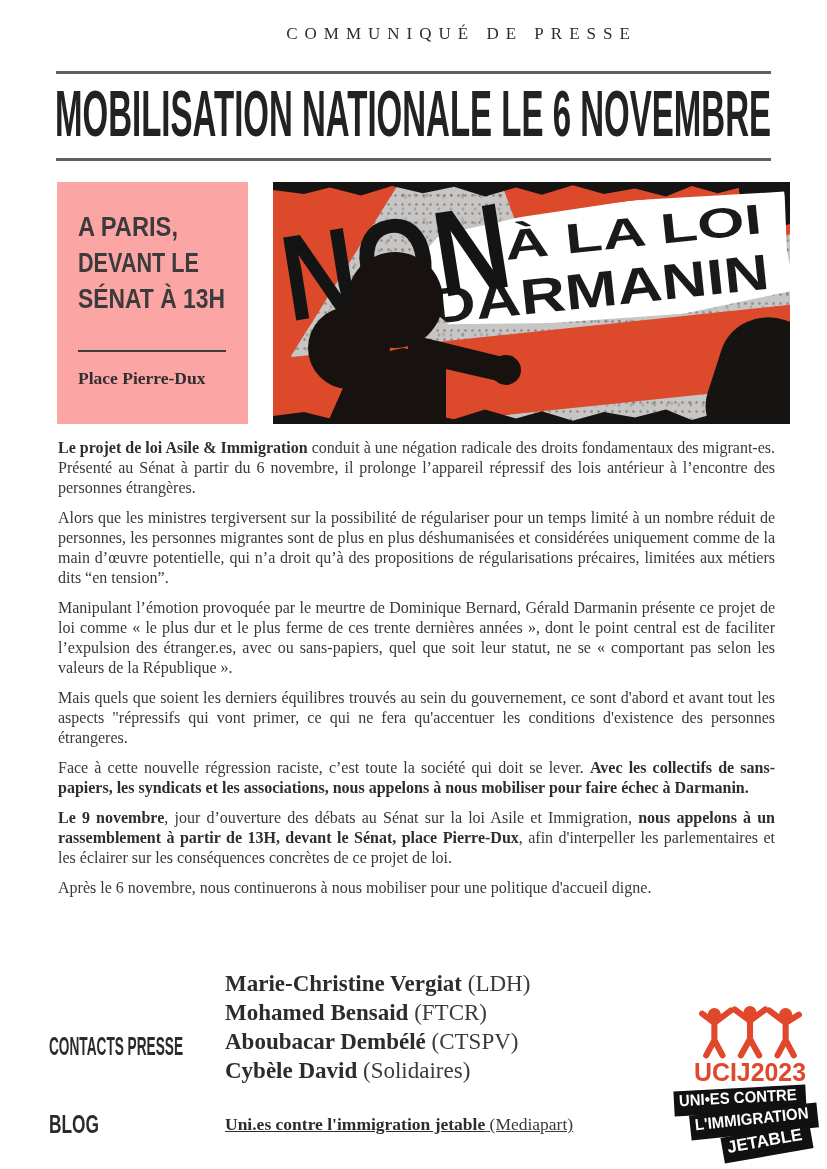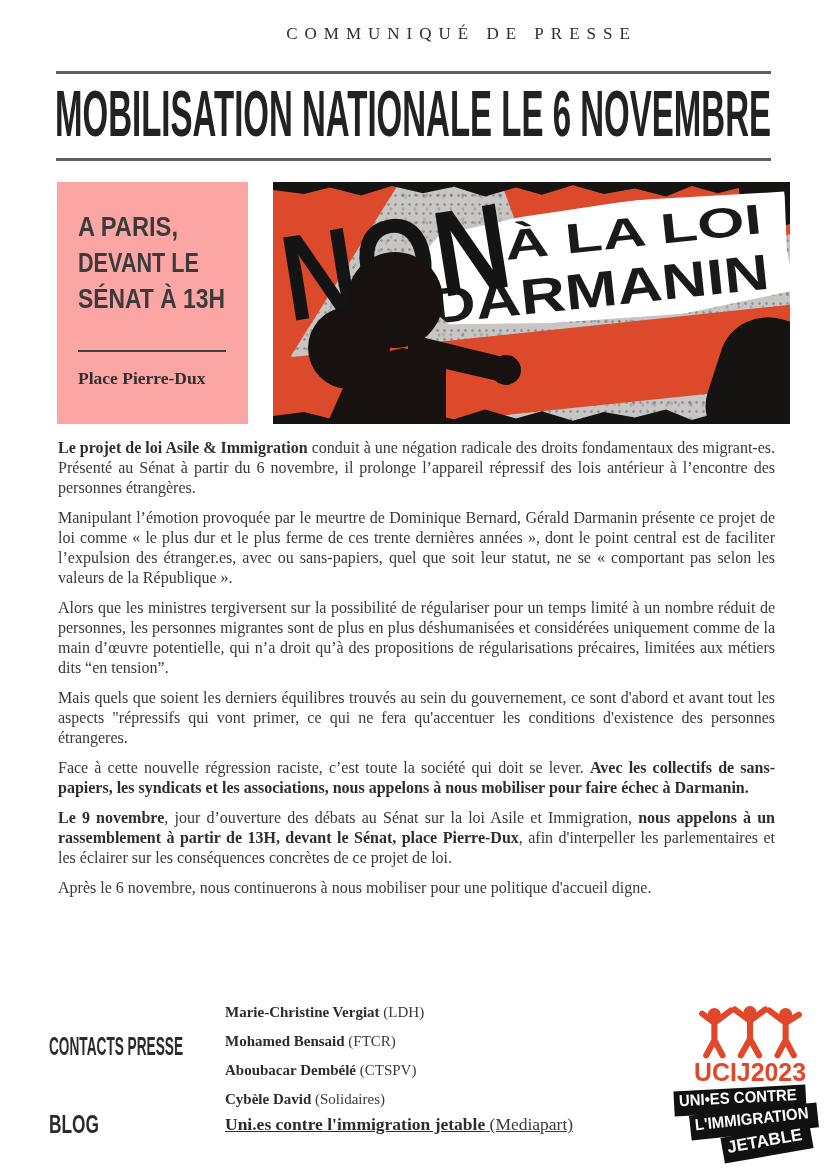--- a/index.html
+++ b/index.html
@@ -51,21 +51,21 @@
 
   
   .body-text{position:absolute;top:438px;left:58px;width:717px;
              font-size:16px;line-height:20px;text-align:justify;color:#383838;}
   .body-text p{margin:0 0 10px 0;}
   .body-text b{color:#2e2e2e;}
 
   
   .contacts-label{position:absolute;left:49px;top:1034px;}
   .blog-label{position:absolute;left:49px;top:1112px;}
-  .people{position:absolute;left:225px;top:998px;font-size:15px;line-height:29px;color:#3a3a3a;}
+  .people{position:absolute;left:225px;top:969px;font-size:23px;line-height:29px;color:#3a3a3a;}
   .people b{color:#2c2c2c;}
   .blog-line{position:absolute;left:225px;top:1114px;font-size:17.5px;color:#3a3a3a;text-decoration:underline;}
   .blog-line a{color:#2c2c2c;font-weight:bold;text-decoration:underline;cursor:pointer;}
 
   
   .logo{position:absolute;left:640px;top:1000px;width:170px;height:160px;margin-left:40px;}
   .logo-figures{position:absolute;left:14px;top:6px;}
   .logo-acronym{position:absolute;left:12px;top:60px;}
   .logo-strip{position:absolute;background:#111111;padding:2px 5px 3px 5px;z-index:1;}
   .ls1{left:-6px;top:88px;transform:rotate(-3deg);}
@@ -125,22 +125,22 @@
           <path d="M52 150 Q66 118 112 110 L155 120 L155 186 L36 186 Z"></path>
           <path d="M118 96 L216 120 L211 144 L116 122 Z"></path>
           <circle cx="215" cy="132" r="15"></circle>
         </g>
       </svg>
     </div>
   </div>
 
   <div class="body-text">
       <p><b>Le projet de loi Asile &amp; Immigration</b><span> conduit à une négation radicale des droits fondamentaux des migrant-es. Présenté au Sénat à partir du 6 novembre, il prolonge l’appareil répressif des lois antérieur à l’encontre des personnes étrangères.</span></p>
+      <p><span>Alors que les ministres tergiversent sur la possibilité de régulariser pour un temps limité à un nombre réduit de personnes, les personnes migrantes sont de plus en plus déshumanisées et considérées uniquement comme de la main d’œuvre potentielle, qui n’a droit qu’à des propositions de régularisations précaires, limitées aux métiers dits “en tension”.</span></p>
       <p><span>Manipulant l’émotion provoquée par le meurtre de Dominique Bernard, Gérald Darmanin présente ce projet de loi comme « le plus dur et le plus ferme de ces trente dernières années », dont le point central est de faciliter l’expulsion des étranger.es, avec ou sans-papiers, quel que soit leur statut, ne se « comportant pas selon les valeurs de la République ».</span></p>
-      <p><span>Alors que les ministres tergiversent sur la possibilité de régulariser pour un temps limité à un nombre réduit de personnes, les personnes migrantes sont de plus en plus déshumanisées et considérées uniquement comme de la main d’œuvre potentielle, qui n’a droit qu’à des propositions de régularisations précaires, limitées aux métiers dits “en tension”.</span></p>
       <p><span>Mais quels que soient les derniers équilibres trouvés au sein du gouvernement, ce sont d'abord et avant tout les aspects "répressifs qui vont primer, ce qui ne fera qu'accentuer les conditions d'existence des personnes étrangeres.</span></p>
       <p><span>Face à cette nouvelle régression raciste, c’est toute la société qui doit se lever. </span><b>Avec les collectifs de sans-papiers, les syndicats et les associations, nous appelons à nous mobiliser pour faire échec à Darmanin.</b></p>
       <p><b>Le 9 novembre</b><span>, jour d’ouverture des débats au Sénat sur la loi Asile et Immigration, </span><b>nous appelons à un rassemblement à partir de 13H, devant le Sénat, place Pierre-Dux</b><span>, afin d'interpeller les parlementaires et les éclairer sur les conséquences concrètes de ce projet de loi.</span></p>
       <p><span>Après le 6 novembre, nous continuerons à nous mobiliser pour une politique d'accueil digne.</span></p>
     </div>
 
   <svg class="contacts-label" width="138" height="26">
     <text x="0" y="21" textLength="134" lengthAdjust="spacingAndGlyphs" font-family="Liberation Sans, sans-serif" font-weight="700" font-size="25" fill="#2b2b2b">CONTACTS PRESSE</text>
   </svg>
   <div class="people">

